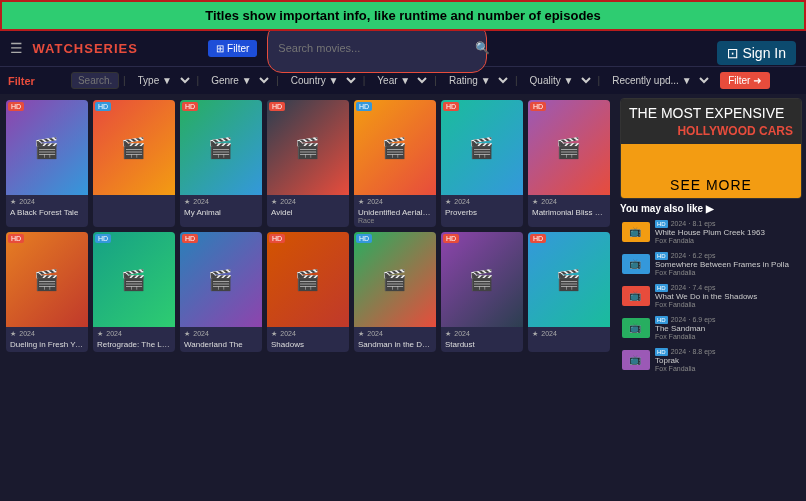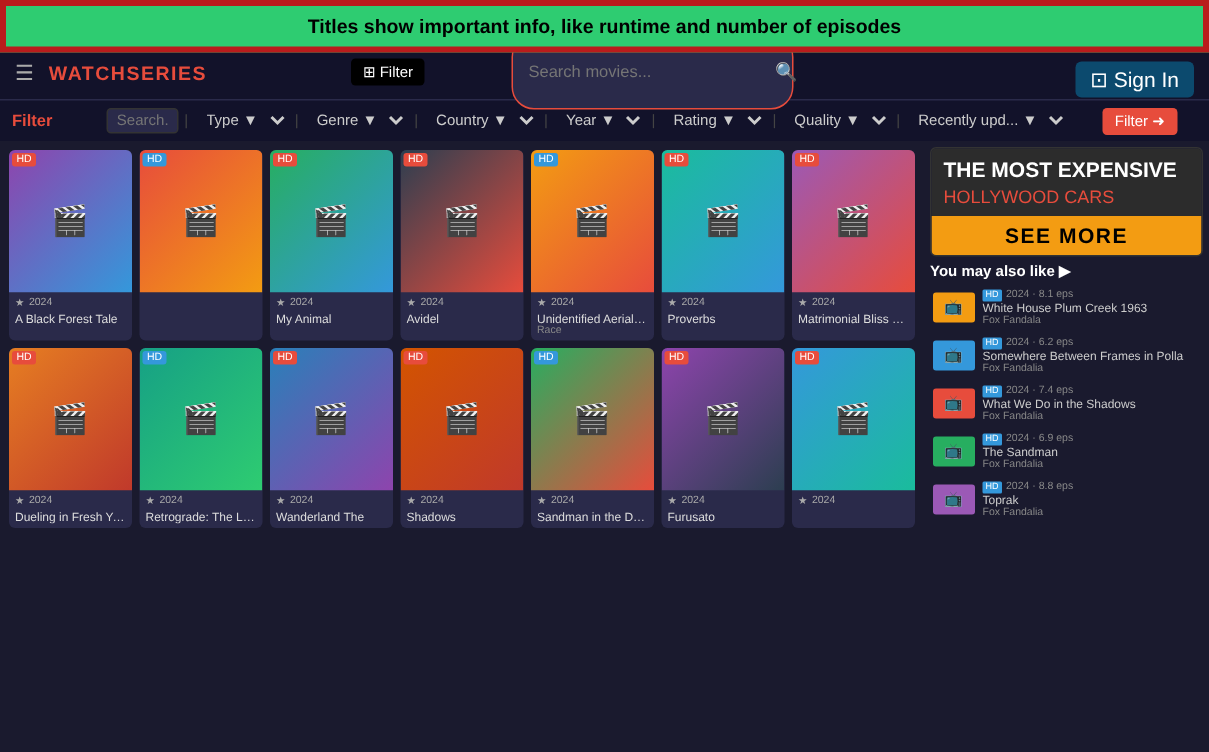--- a/index.html
+++ b/index.html
@@ -18,21 +18,21 @@
       top: 0;
       left: 0;
       right: 0;
       background: #2ecc71;
       color: #000;
       font-size: 13px;
       font-weight: bold;
       text-align: center;
       padding: 6px 10px;
       z-index: 100;
-      border: 4px solid #b91c1c;
+      border: 2px solid #b91c1c;
     }
 
     
     .header {
       position: absolute;
       top: 30px;
       left: 0;
       right: 0;
       height: 36px;
       background: #12122a;
@@ -46,40 +46,39 @@
       color: #aaa;
       font-size: 14px;
     }
     .logo {
       color: #e74c3c;
       font-size: 13px;
       font-weight: bold;
       letter-spacing: 1px;
     }
     .filter-btn-header {
-      background: #000000;
+      background: #1d4ed8;
       color: #fff;
       border: none;
       border-radius: 3px;
       padding: 3px 8px;
       font-size: 10px;
       cursor: pointer;
-      margin-left: 86px;
+      margin-left: 60px;
     }
     .search-bar {
       flex: 1;
       max-width: 220px;
       background: #2a2a4a;
       border: 1px solid #e74c3c;
       border-radius: 15px;
       padding: 18px 10px;
       color: #aaa;
       font-size: 11px;
       outline: none;
-      margin-left: 48px;
     }
     .search-icon {
       color: #e74c3c;
       font-size: 12px;
       margin-left: -22px;
     }
     .spacer { flex: 1; }
     .signin-btn {
       background: #0c4a6e;
       color: #fff;
@@ -124,21 +123,21 @@
       font-size: 10px;
     }
     .filter-apply-btn {
       background: #e74c3c;
       color: #fff;
       border: none;
       border-radius: 3px;
       padding: 3px 8px;
       font-size: 10px;
       cursor: pointer;
-      margin-left: 19px;
+      margin-left: 4px;
     }
     .search-filter-input {
       background: #2a2a4a;
       border: 1px solid #333;
       border-radius: 3px;
       color: #ccc;
       font-size: 10px;
       padding: 2px 6px;
       width: 48px;
       margin-left: 32px;
@@ -246,45 +245,47 @@
       overflow: hidden;
       flex-shrink: 0;
     }
     .ad-top {
       background: #2c2c2c;
       padding: 6px 8px;
     }
     .ad-title-text {
       color: #fff;
       font-size: 14px;
-      font-weight: 700;
+      font-weight: 400;
       line-height: 1.2;
       text-transform: uppercase;
     }
     .ad-subtitle {
       color: #e74c3c;
       font-size: 12px;
-      font-weight: 400;
+      font-weight: 700;
       text-transform: uppercase;
       margin-top: 2px;
+      text-align: right;
     }
     .ad-bottom {
       background: #f39c12;
       padding: 5px 8px;
       display: flex;
       align-items: center;
       justify-content: center;
       cursor: pointer;
     }
     .ad-cta {
       color: #000;
       font-size: 14px;
-      font-weight: 700;
+      font-weight: 400;
       text-transform: uppercase;
       letter-spacing: 1px;
+      margin-top: 28px;
     }
 
     
     .also-like-section {
       flex: 1;
       overflow: hidden;
     }
     .section-title {
       color: #fff;
       font-size: 10px;
@@ -579,21 +580,21 @@
         <div class="movie-card">
       <div class="movie-poster">
         <div class="poster-bg p13">🎬</div>
         <span class="movie-badge">HD</span>
       </div>
       <div class="movie-info">
         <div class="movie-meta">
           <span class="star-rating">★</span>
           <span>2024</span>
         </div>
-        <div class="movie-title">Furusato</div>
+        <div class="movie-title">Stardust</div>
 
       </div>
     </div>
         <div class="movie-card">
       <div class="movie-poster">
         <div class="poster-bg p14">🎬</div>
         <span class="movie-badge">HD</span>
       </div>
       <div class="movie-info">
         <div class="movie-meta">

